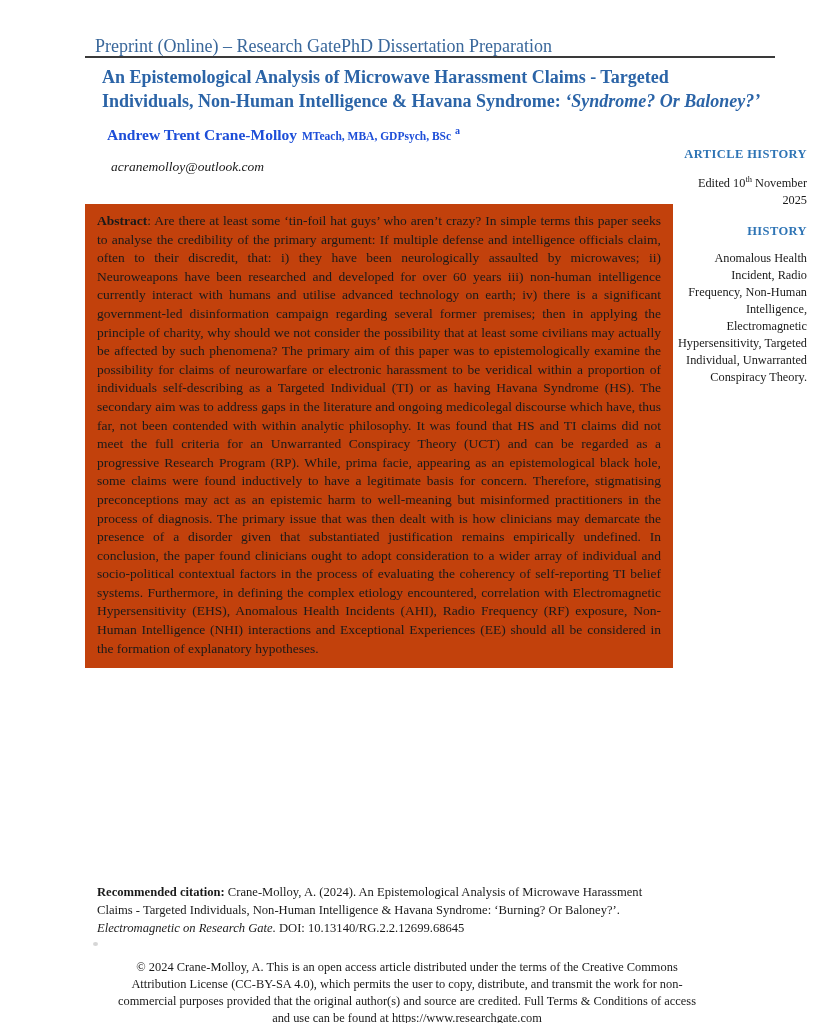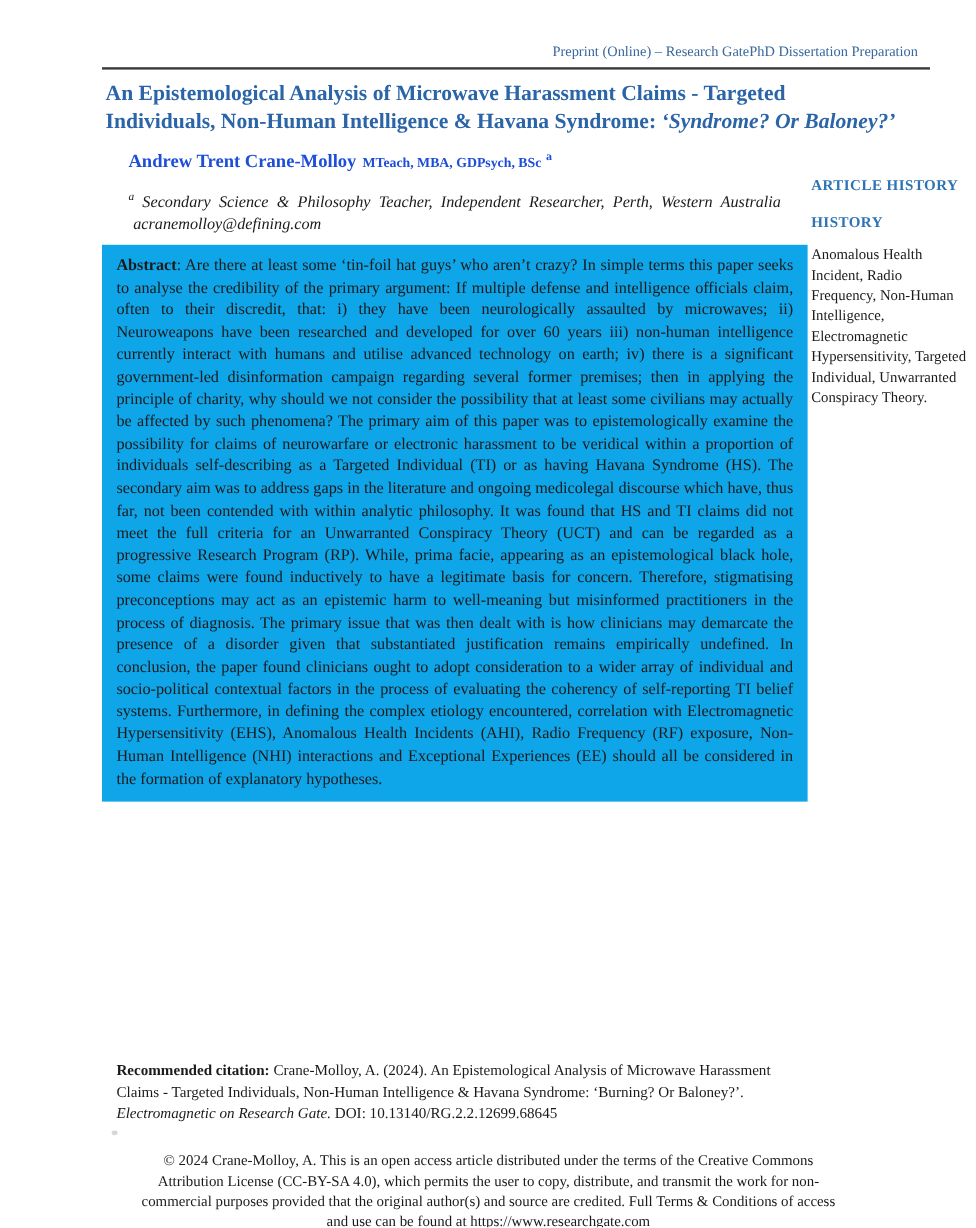--- a/index.html
+++ b/index.html
@@ -8,31 +8,31 @@
     width: 813px;
     height: 1023px;
     background: #ffffff;
     font-family: "Liberation Serif", "DejaVu Serif", serif;
     color: #1a1a1a;
     overflow: hidden;
   }
   .running-head {
     position: absolute;
     left: 95px; top: 36px; width: 670px;
-    display: flex; justify-content: flex-end;
-    font-size: 12px; color: #39679B;
+    display: flex; justify-content: flex-start;
+    font-size: 18px; color: #39679B;
   }
   .head-rule {
     position: absolute;
     left: 85px; top: 56px; width: 690px;
     border-top: 2px solid #3a3a3a;
   }
   .title {
     position: absolute;
-    left: 88px; top: 66px; width: 700px;
+    left: 102px; top: 66px; width: 700px;
     margin: 0;
     font-size: 18px; font-weight: bold; color: #2B64A7;
     line-height: 23.5px;
   }
   .t-line { display: block; }
   .italic { font-style: italic; }
   .bold { font-weight: bold; }
   .author-line {
     position: absolute;
     left: 107px; top: 125px;
@@ -45,30 +45,30 @@
     left: 107px; top: 157px; width: 562px;
     font-style: italic; font-size: 13.5px; line-height: 17.5px;
   }
   .affil-line1 { word-spacing: 3.5px; }
   .affil-line1 sup { font-size: 9.5px; font-style: italic; }
   .affil-email { margin-left: 4px; margin-top: 1px; }
   .abstract {
     position: absolute;
     left: 85px; top: 204px; width: 588px;
     box-sizing: border-box;
-    background: #0ea5e9;
+    background: #c2410c;
     padding: 8px 12px 10px 12px;
     font-size: 13.5px; line-height: 18.6px;
     text-align: justify;
     color: #1a1a1a;
   }
   .sidebar {
     position: absolute;
     left: 676px; top: 146px; width: 131px;
-    font-size: 12.3px; line-height: 17px; color: #1a1a1a;
+    font-size: 12.3px; line-height: 17px; color: #1a1a1a; text-align: right;
   }
   .side-heading {
     font-weight: bold; color: #2E74B5;
     font-size: 12.5px; letter-spacing: 0.4px;
   }
   .side-text { margin: 0; }
   .side-text sup { font-size: 8.5px; }
   .edited { margin-top: 8px; }
   .submitted { margin-top: 12px; }
   .keywords-heading { margin-top: 14px; }
@@ -107,33 +107,30 @@
   <h1 class="title">
     <span class="t-line">An Epistemological Analysis of Microwave Harassment Claims - Targeted</span>
     <span class="t-line"><span>Individuals, Non-Human Intelligence &amp; Havana Syndrome: </span><span class="italic">‘Syndrome? Or Baloney?’</span></span>
   </h1>
 
   <div class="author-line">
     <span class="author-name">Andrew Trent Crane-Molloy</span><span class="author-creds">MTeach, MBA, GDPsych, BSc</span> <sup class="author-sup">a</sup>
   </div>
 
   <div class="affiliation">
-    <div class="affil-line1">
-      <sup>a</sup>
-      <span>Secondary Science &amp; Philosophy Teacher, Independent Researcher, Perth, Western Australia</span>
-    </div>
-    <div class="affil-email">acranemolloy@defining.com</div>
+    <div class="affil-email">acranemolloy@outlook.com</div>
   </div>
 
   <section class="abstract">
     <span class="bold">Abstract</span><span>: Are there at least some ‘tin-foil hat guys’ who aren’t crazy? In simple terms this paper seeks to analyse the credibility of the primary argument: If multiple defense and intelligence officials claim, often to their discredit, that: i) they have been neurologically assaulted by microwaves; ii) Neuroweapons have been researched and developed for over 60 years iii) non-human intelligence currently interact with humans and utilise advanced technology on earth; iv) there is a significant government-led disinformation campaign regarding several former premises; then in applying the principle of charity, why should we not consider the possibility that at least some civilians may actually be affected by such phenomena? The primary aim of this paper was to epistemologically examine the possibility for claims of neurowarfare or electronic harassment to be veridical within a proportion of individuals self-describing as a Targeted Individual (TI) or as having Havana Syndrome (HS). The secondary aim was to address gaps in the literature and ongoing medicolegal discourse which have, thus far, not been contended with within analytic philosophy. It was found that HS and TI claims did not meet the full criteria for an Unwarranted Conspiracy Theory (UCT) and can be regarded as a progressive Research Program (RP). While, prima facie, appearing as an epistemological black hole, some claims were found inductively to have a legitimate basis for concern. Therefore, stigmatising preconceptions may act as an epistemic harm to well-meaning but misinformed practitioners in the process of diagnosis. The primary issue that was then dealt with is how clinicians may demarcate the presence of a disorder given that substantiated justification remains empirically undefined. In conclusion, the paper found clinicians ought to adopt consideration to a wider array of individual and socio-political contextual factors in the process of evaluating the coherency of self-reporting TI belief systems. Furthermore, in defining the complex etiology encountered, correlation with Electromagnetic Hypersensitivity (EHS), Anomalous Health Incidents (AHI), Radio Frequency (RF) exposure, Non-Human Intelligence (NHI) interactions and Exceptional Experiences (EE) should all be considered in the formation of explanatory hypotheses.</span>
   </section>
 
   <aside class="sidebar">
     <div class="side-heading">ARTICLE HISTORY</div>
+    <p class="side-text edited"><span>Edited 10</span><sup>th</sup><span> November 2025</span></p>
     <div class="side-heading keywords-heading">HISTORY</div>
     <p class="side-text keywords">Anomalous Health Incident, Radio Frequency, Non-Human Intelligence, Electromagnetic Hypersensitivity, Targeted Individual, Unwarranted Conspiracy Theory.</p>
   </aside>
 
   <div class="smudge"></div>
 
   <p class="citation"><span class="bold">Recommended citation:</span><span> Crane-Molloy, A. (2024). An Epistemological Analysis of Microwave Harassment Claims - Targeted Individuals, Non-Human Intelligence &amp; Havana Syndrome: ‘Burning? Or Baloney?’. </span><span class="italic">Electromagnetic on Research Gate.</span><span> DOI: 10.13140/RG.2.2.12699.68645</span></p>
 
   <p class="copyright"><span>© 2024 Crane-Molloy, A. This is an open access article distributed under the terms of the Creative Commons Attribution License (CC-BY-SA 4.0), which permits the user to copy, distribute, and transmit the work for non-commercial purposes provided that the original author(s) and source are credited. Full Terms &amp; Conditions of access and use can be found at </span><span>https://www.researchgate.com</span></p>
 

